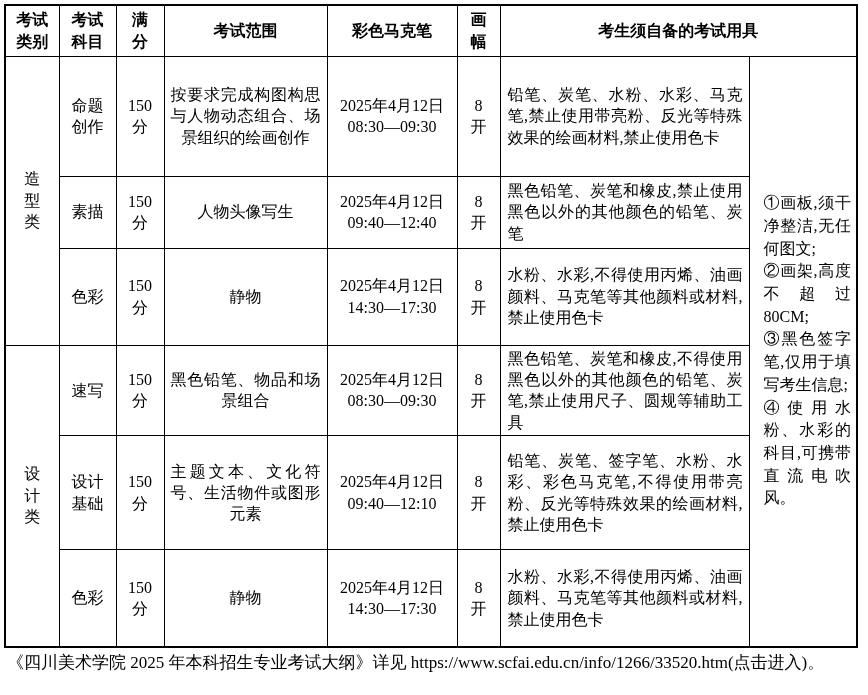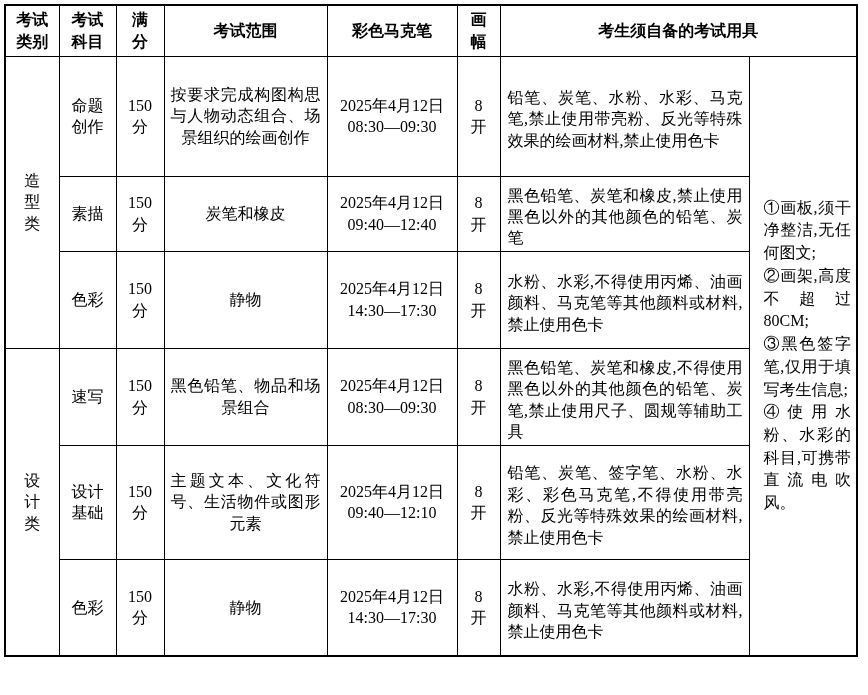--- a/index.html
+++ b/index.html
@@ -29,21 +29,21 @@
   .pre{white-space:pre-line;margin-left:16px;}
   .scope{
     text-align:justify;
     text-align-last:center;
     padding:0 6px;
   }
   .time span{display:block;font-family:Liberation Serif, serif;}
   .tools{
     text-align:justify;
     vertical-align:middle;
-    padding:8px 6px 2px 7px;
+    padding:2px 6px 2px 7px;
   }
   .notes{
     text-align:justify;
     vertical-align:middle;
     white-space:pre-line;
     padding:2px 5px 2px 14px;
     line-height:1.42;
   }
   tr.r-header{height:51px;}
   tr.r1{height:120px;}
@@ -112,21 +112,21 @@
       <td rowspan="6" class="notes">①画板,须干净整洁,无任何图文;
 ②画架,高度不超过80CM;
 ③黑色签字笔,仅用于填写考生信息;
 ④使用水粉、水彩的科目,可携带直流电吹风。</td>
     </tr>
 
     <tr class="r2">
       <td class="pre">素描</td>
       <td class="pre">150
 分</td>
-      <td class="scope">炭笔和橡皮</td>
+      <td class="scope">人物头像写生</td>
       <td class="time">
         <span>2025年4月12日</span>
         <span>09:40—12:40</span>
       </td>
       <td class="pre">8
 开</td>
       <td class="tools">黑色铅笔、炭笔和橡皮,禁止使用黑色以外的其他颜色的铅笔、炭笔</td>
     </tr>
 
     <tr class="r3">
@@ -184,14 +184,15 @@
         <span>2025年4月12日</span>
         <span>14:30—17:30</span>
       </td>
       <td class="pre">8
 开</td>
       <td class="tools">水粉、水彩,不得使用丙烯、油画颜料、马克笔等其他颜料或材料,禁止使用色卡</td>
     </tr>
   </tbody>
     </table>
 
+  <p class="footer"><span>《四川美术学院 2025 年本科招生专业考试大纲》详见 </span><a href="#">https://www.scfai.edu.cn/info/1266/33520.htm</a><span>(点击进入)。</span></p>
 
 </div>
 
 </body></html>

